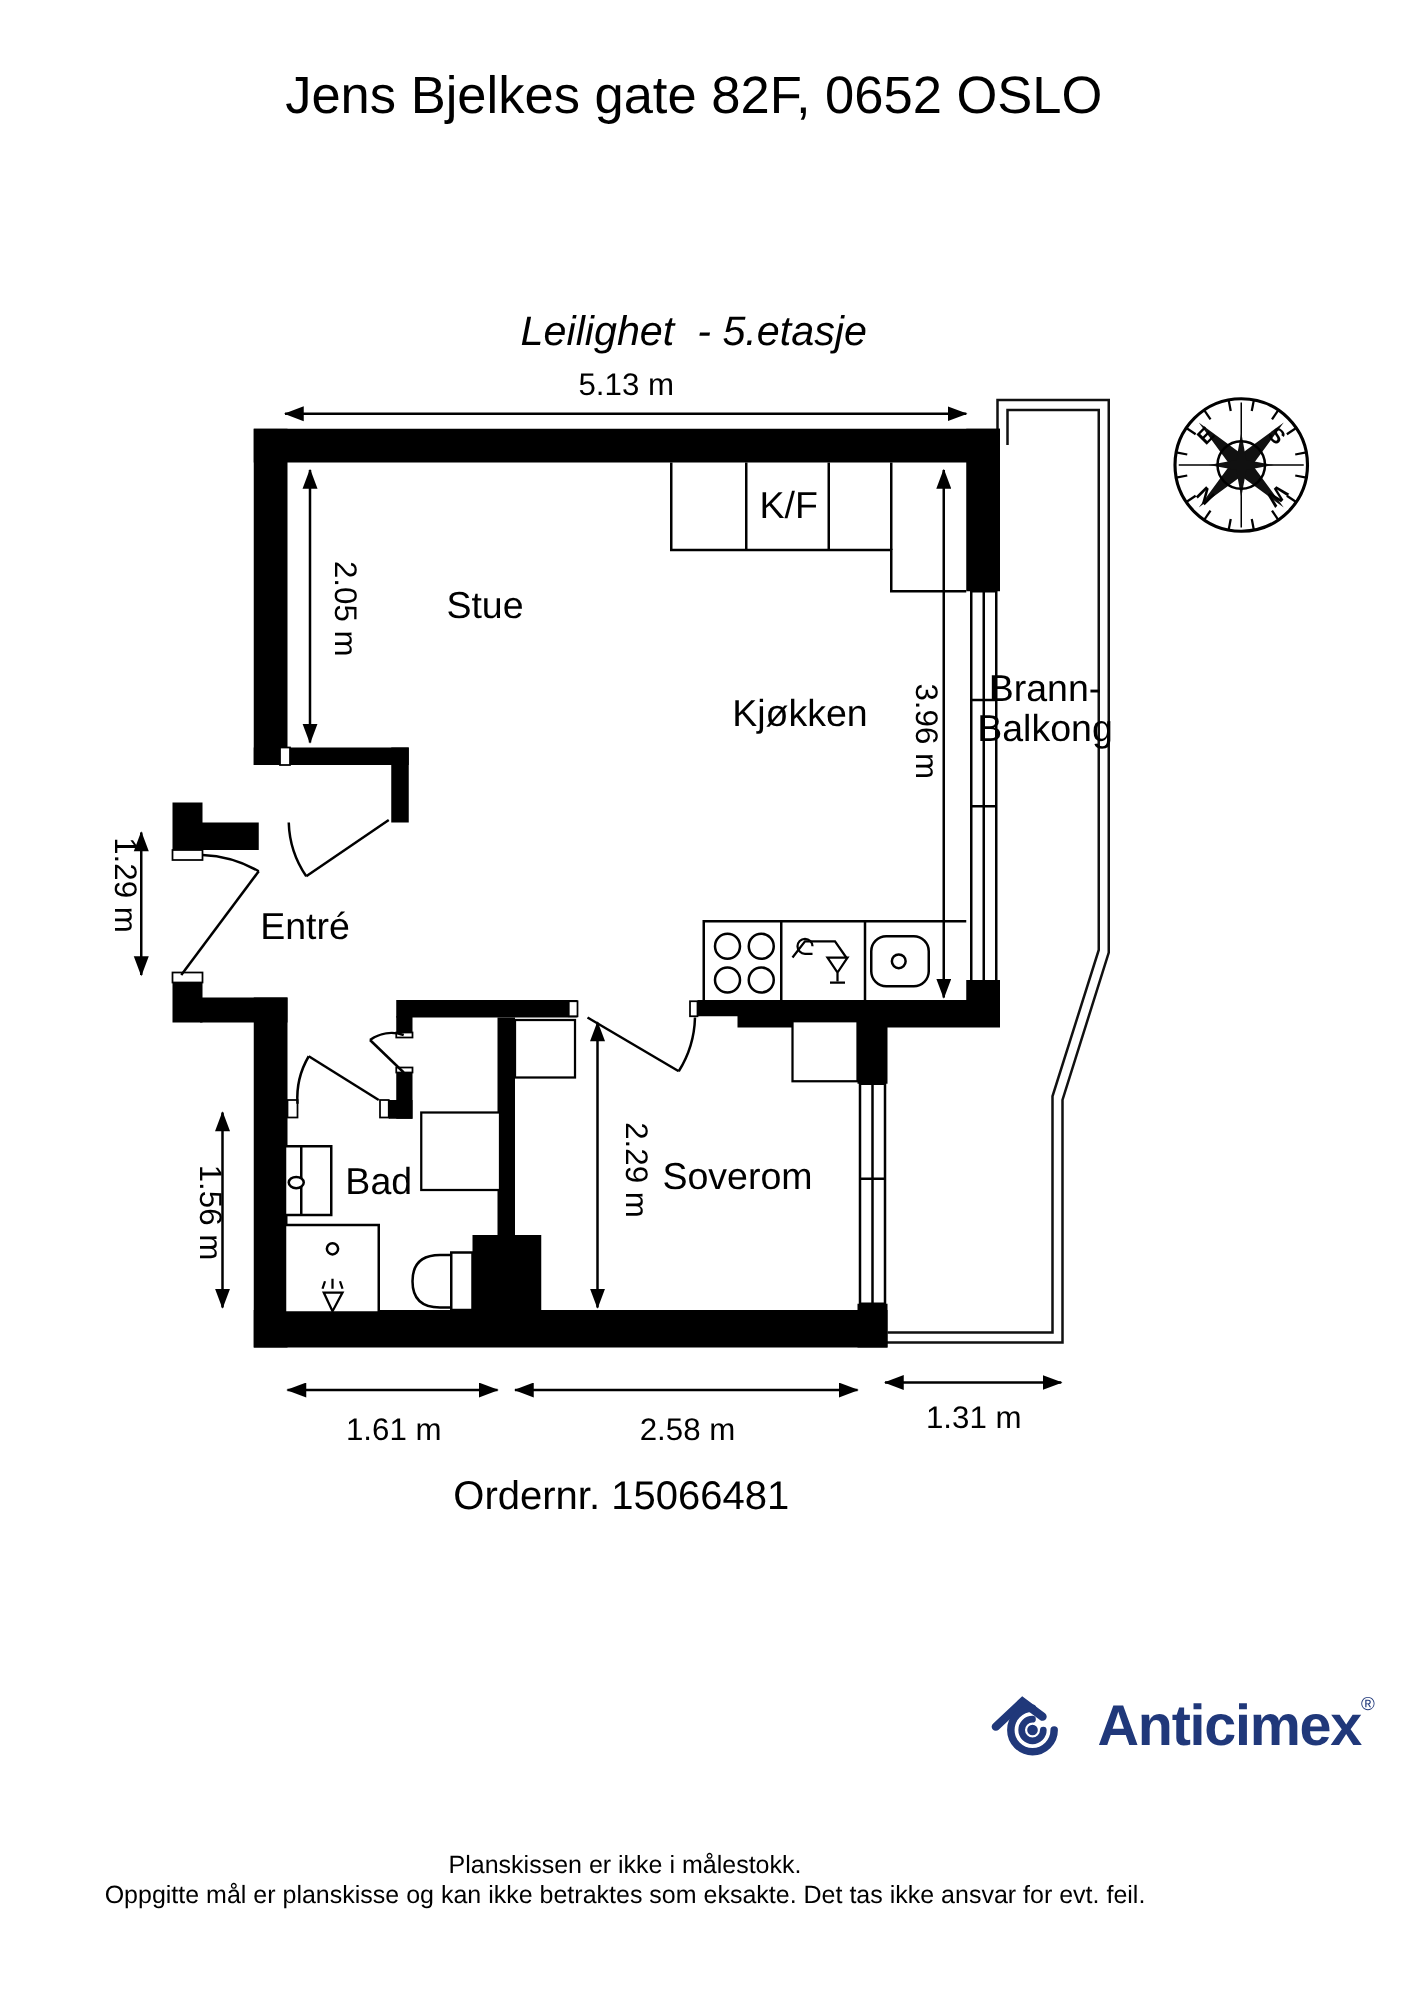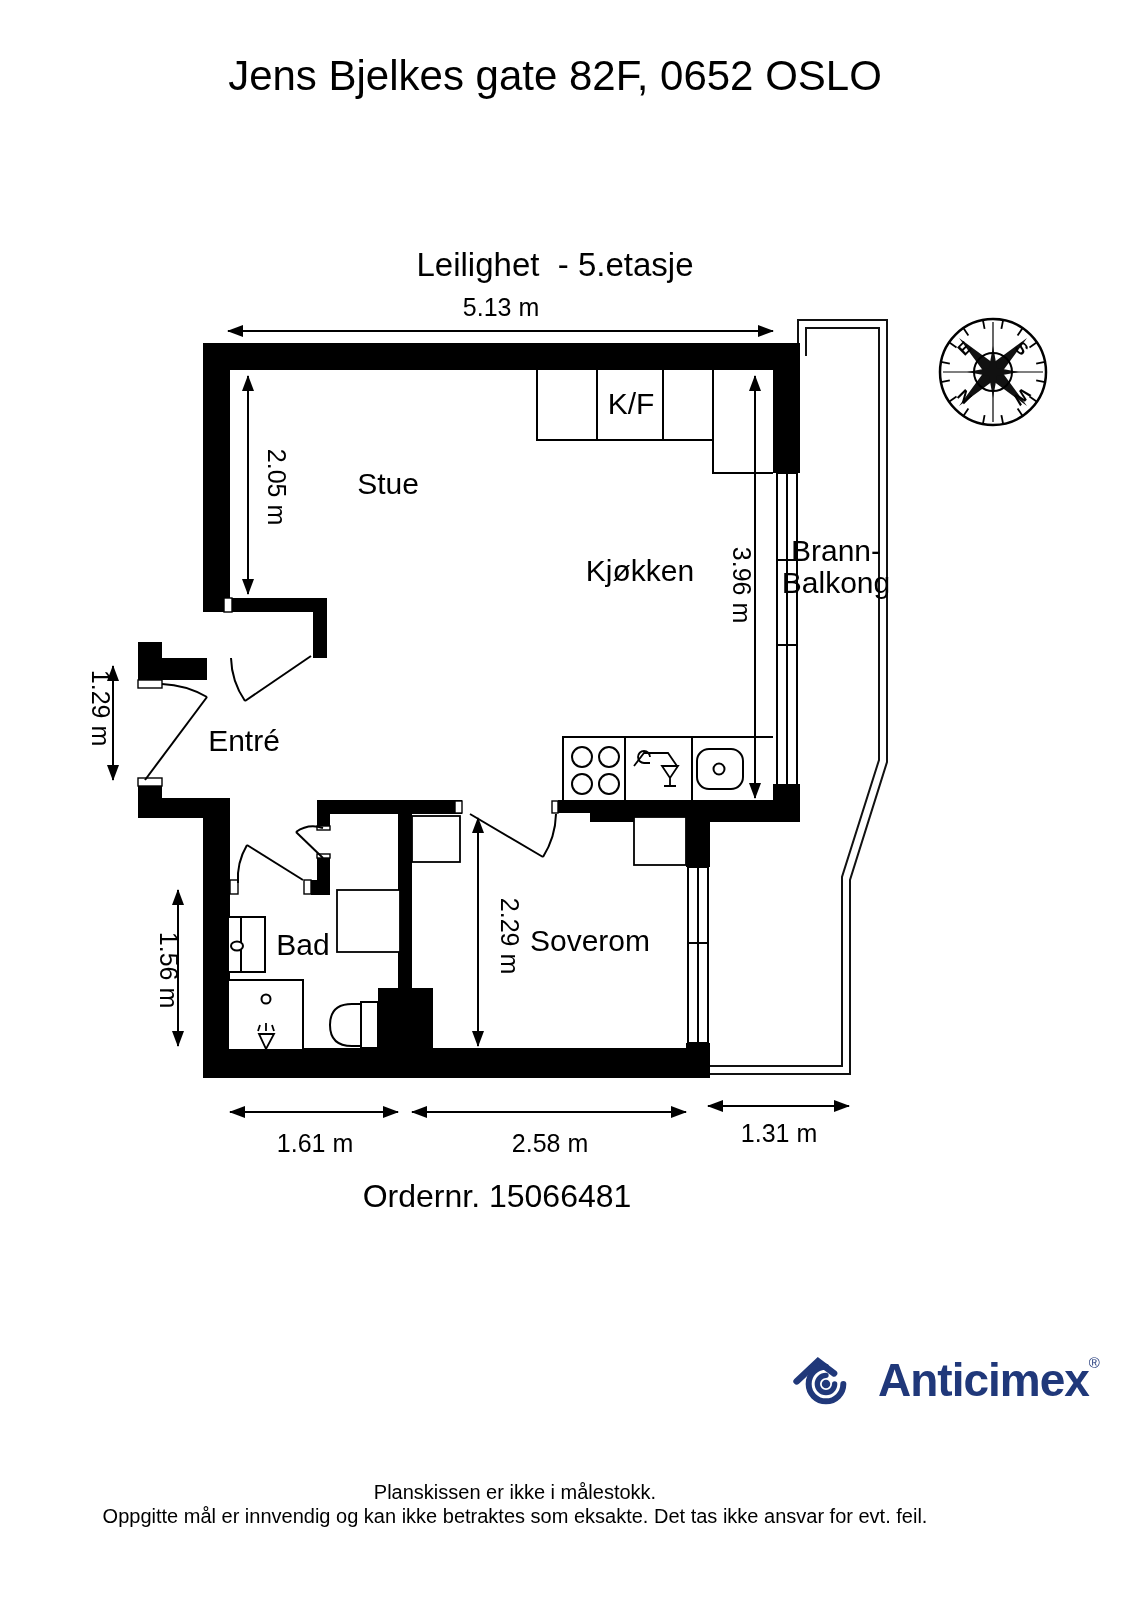--- a/index.html
+++ b/index.html
@@ -2,33 +2,33 @@
 <html style="--navy: #20387a; --wall: #000000;"><head>
 <meta charset="utf-8">
 <style>
   :root{ --navy:#20387a; --wall:#000000; }
   html,body{margin:0;padding:0;background:#fff;}
   .page{position:relative;width:1131px;height:1600px;background:#fff;overflow:hidden;
         font-family:"Liberation Sans", sans-serif;color:#000;}
   .title{position:absolute;top:52px;left:0;width:1110px;text-align:center;
          font-size:42px;letter-spacing:0px;white-space:pre;}
   .subtitle{position:absolute;top:246px;left:0;width:1110px;text-align:center;
-         font-size:33px;white-space:pre;}
+         font-size:33px;white-space:pre;font-style:italic;}
   svg.plan{position:absolute;left:0;top:0;}
   svg text{font-family:"Liberation Sans", sans-serif;fill:#000;}
   .dim{font-size:25px;}
   .room{font-size:30px;}
   .kf{font-size:30px;}
   .ord{font-size:32px;}
   .cmp{font-size:17px;font-weight:700;}
   .logo{position:absolute;left:790px;top:1348px;display:flex;align-items:center;gap:24px;}
   .logo-text{font-size:46px;font-weight:700;color:var(--navy);letter-spacing:-1px;}
   .logo-reg{font-size:15px;color:var(--navy);vertical-align:28px;font-weight:400;}
   .footer{position:absolute;top:1480px;left:0;width:1000px;text-align:center;
-          font-size:20px;line-height:24px;padding-left:15px;}
+          font-size:20px;line-height:24px;}
 </style>
 </head>
 <body>
 
 <div class="page">
 
   <div class="title">Jens Bjelkes gate 82F, 0652 OSLO</div>
   <div class="subtitle">Leilighet  - 5.etasje</div>
 
   <svg class="plan" width="1131" height="1600" viewBox="0 0 1131 1600">
@@ -266,16 +266,16 @@
       </g>
       <circle cx="27" cy="27" r="3.2" style="fill:var(--navy)"></circle>
     </svg>
     <div>
       <span class="logo-text">Anticimex</span><sup class="logo-reg">®</sup>
     </div>
   </div>
 
   <div class="footer">
     <div>Planskissen er ikke i målestokk.</div>
-    <div>Oppgitte mål er innvendig og kan ikke betraktes som eksakte. Det tas ikke ansvar for evt. feil.</div>
+    <div>Oppgitte mål er planskisse og kan ikke betraktes som eksakte. Det tas ikke ansvar for evt. feil.</div>
   </div>
 
 </div>
 
 </body></html>

